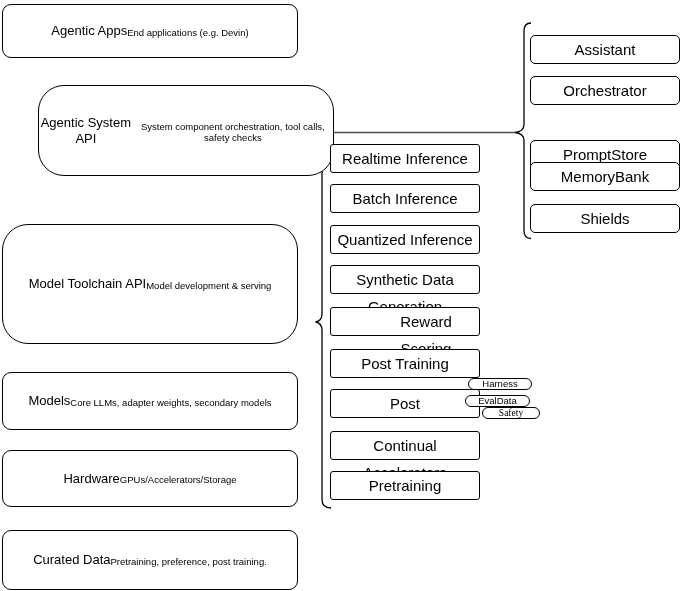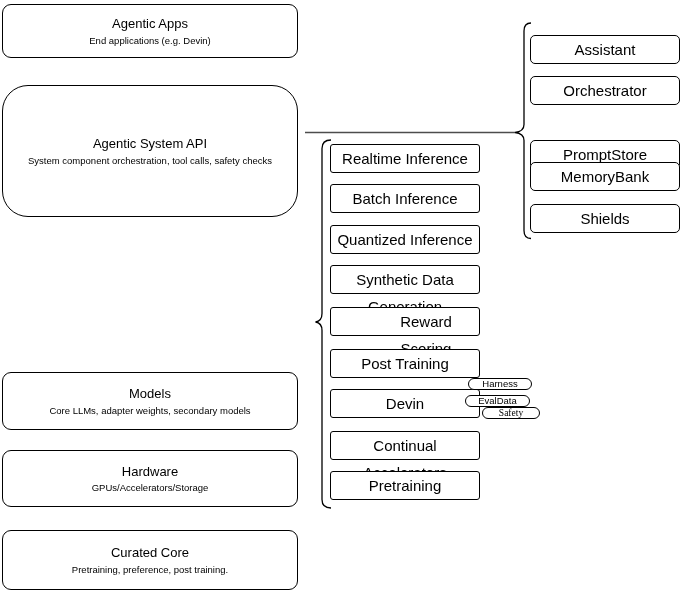--- a/index.html
+++ b/index.html
@@ -15,21 +15,21 @@
     height: 591px;
     background: #ffffff;
     overflow: hidden;
   }
   .node {
     position: absolute;
     box-sizing: border-box;
     background: #ffffff;
     border: 1px solid #000000;
     display: flex;
-    flex-direction: column;
+    flex-direction: row;
     align-items: center;
     justify-content: center;
     text-align: center;
   }
   .layer-node {
     left: 2px;
     width: 296px;
   }
   .layer-node .title {
     font-size: 13px;
@@ -87,48 +87,52 @@
     <path d="M 305 132.5 L 515 132.5" stroke="#4d4d4d" stroke-width="1.6" fill="none"></path>
     <path d="M 531 23 Q 524 23 524 31 L 524 124.5 Q 524 131.5 515 132.5 Q 524 133.5 524 140.5 L 524 230.5 Q 524 238.5 531 238.5" stroke="#000000" stroke-width="1.3" fill="none"></path>
     <path d="M 331 140 Q 322 140 322 148.5 L 322 313.5 Q 322 321 315.5 322 Q 322 323 322 330.5 L 322 499.5 Q 322 508 331 508" stroke="#000000" stroke-width="1.3" fill="none"></path>
   </svg>
 
   <div class="node layer-node r9" style="top:4px; height:54px;">
     <div class="title">Agentic Apps</div>
     <div class="subtitle">End applications (e.g. Devin)</div>
   </div>
 
-  <div class="node layer-node r26" style="top:85px; height:132px;">
+  <div class="node layer-node r26" style="top:85px; height:91px;margin-left:36px;">
     <div class="title">Agentic System API</div>
     <div class="subtitle">System component orchestration, tool calls, safety checks</div>
   </div>
 
+  <div class="node layer-node r26" style="top:224px; height:120px;">
+    <div class="title">Model Toolchain API</div>
+    <div class="subtitle">Model development &amp; serving</div>
+  </div>
 
   <div class="node layer-node r9" style="top:372px; height:58px;">
     <div class="title">Models</div>
     <div class="subtitle">Core LLMs, adapter weights, secondary models</div>
   </div>
 
   <div class="node layer-node r9" style="top:450px; height:57px;">
     <div class="title">Hardware</div>
     <div class="subtitle">GPUs/Accelerators/Storage</div>
   </div>
 
   <div class="node layer-node r9" style="top:530px; height:60px;">
-    <div class="title">Curated Core</div>
+    <div class="title">Curated Data</div>
     <div class="subtitle">Pretraining, preference, post training.</div>
   </div>
 
   <div class="node small-node service-node" style="top:144px;">Realtime Inference</div>
   <div class="node small-node service-node" style="top:184px;">Batch Inference</div>
   <div class="node small-node service-node" style="top:225px;">Quantized Inference</div>
   <div class="node small-node service-node" style="top:265px;">Synthetic Data Generation</div>
   <div class="node small-node service-node" style="top:307px;padding-left:42px;">Reward Scoring</div>
   <div class="node small-node service-node" style="top:349px;">Post Training</div>
-  <div class="node small-node service-node" style="top:389px;">Devin</div>
+  <div class="node small-node service-node" style="top:389px;">Post</div>
   <div class="node small-node service-node" style="top:431px;">Continual Accelerators</div>
   <div class="node small-node service-node" style="top:471px;">Pretraining</div>
 
   <div class="pill" style="left:468px; top:378px; width:64px; height:12px; line-height:10px;">Harness</div>
   <div class="pill" style="left:465px; top:395px; width:65px; height:12px; line-height:10px;">EvalData</div>
   <div class="pill" style="left:482px; top:407px; width:58px; height:12px; line-height:10px;font-family:Liberation Serif, serif;">Safety</div>
 
   <div class="node small-node component-node" style="top:35px;">Assistant</div>
   <div class="node small-node component-node" style="top:76px;">Orchestrator</div>
   <div class="node small-node component-node" style="top:112px;margin-top:28px;">PromptStore</div>

